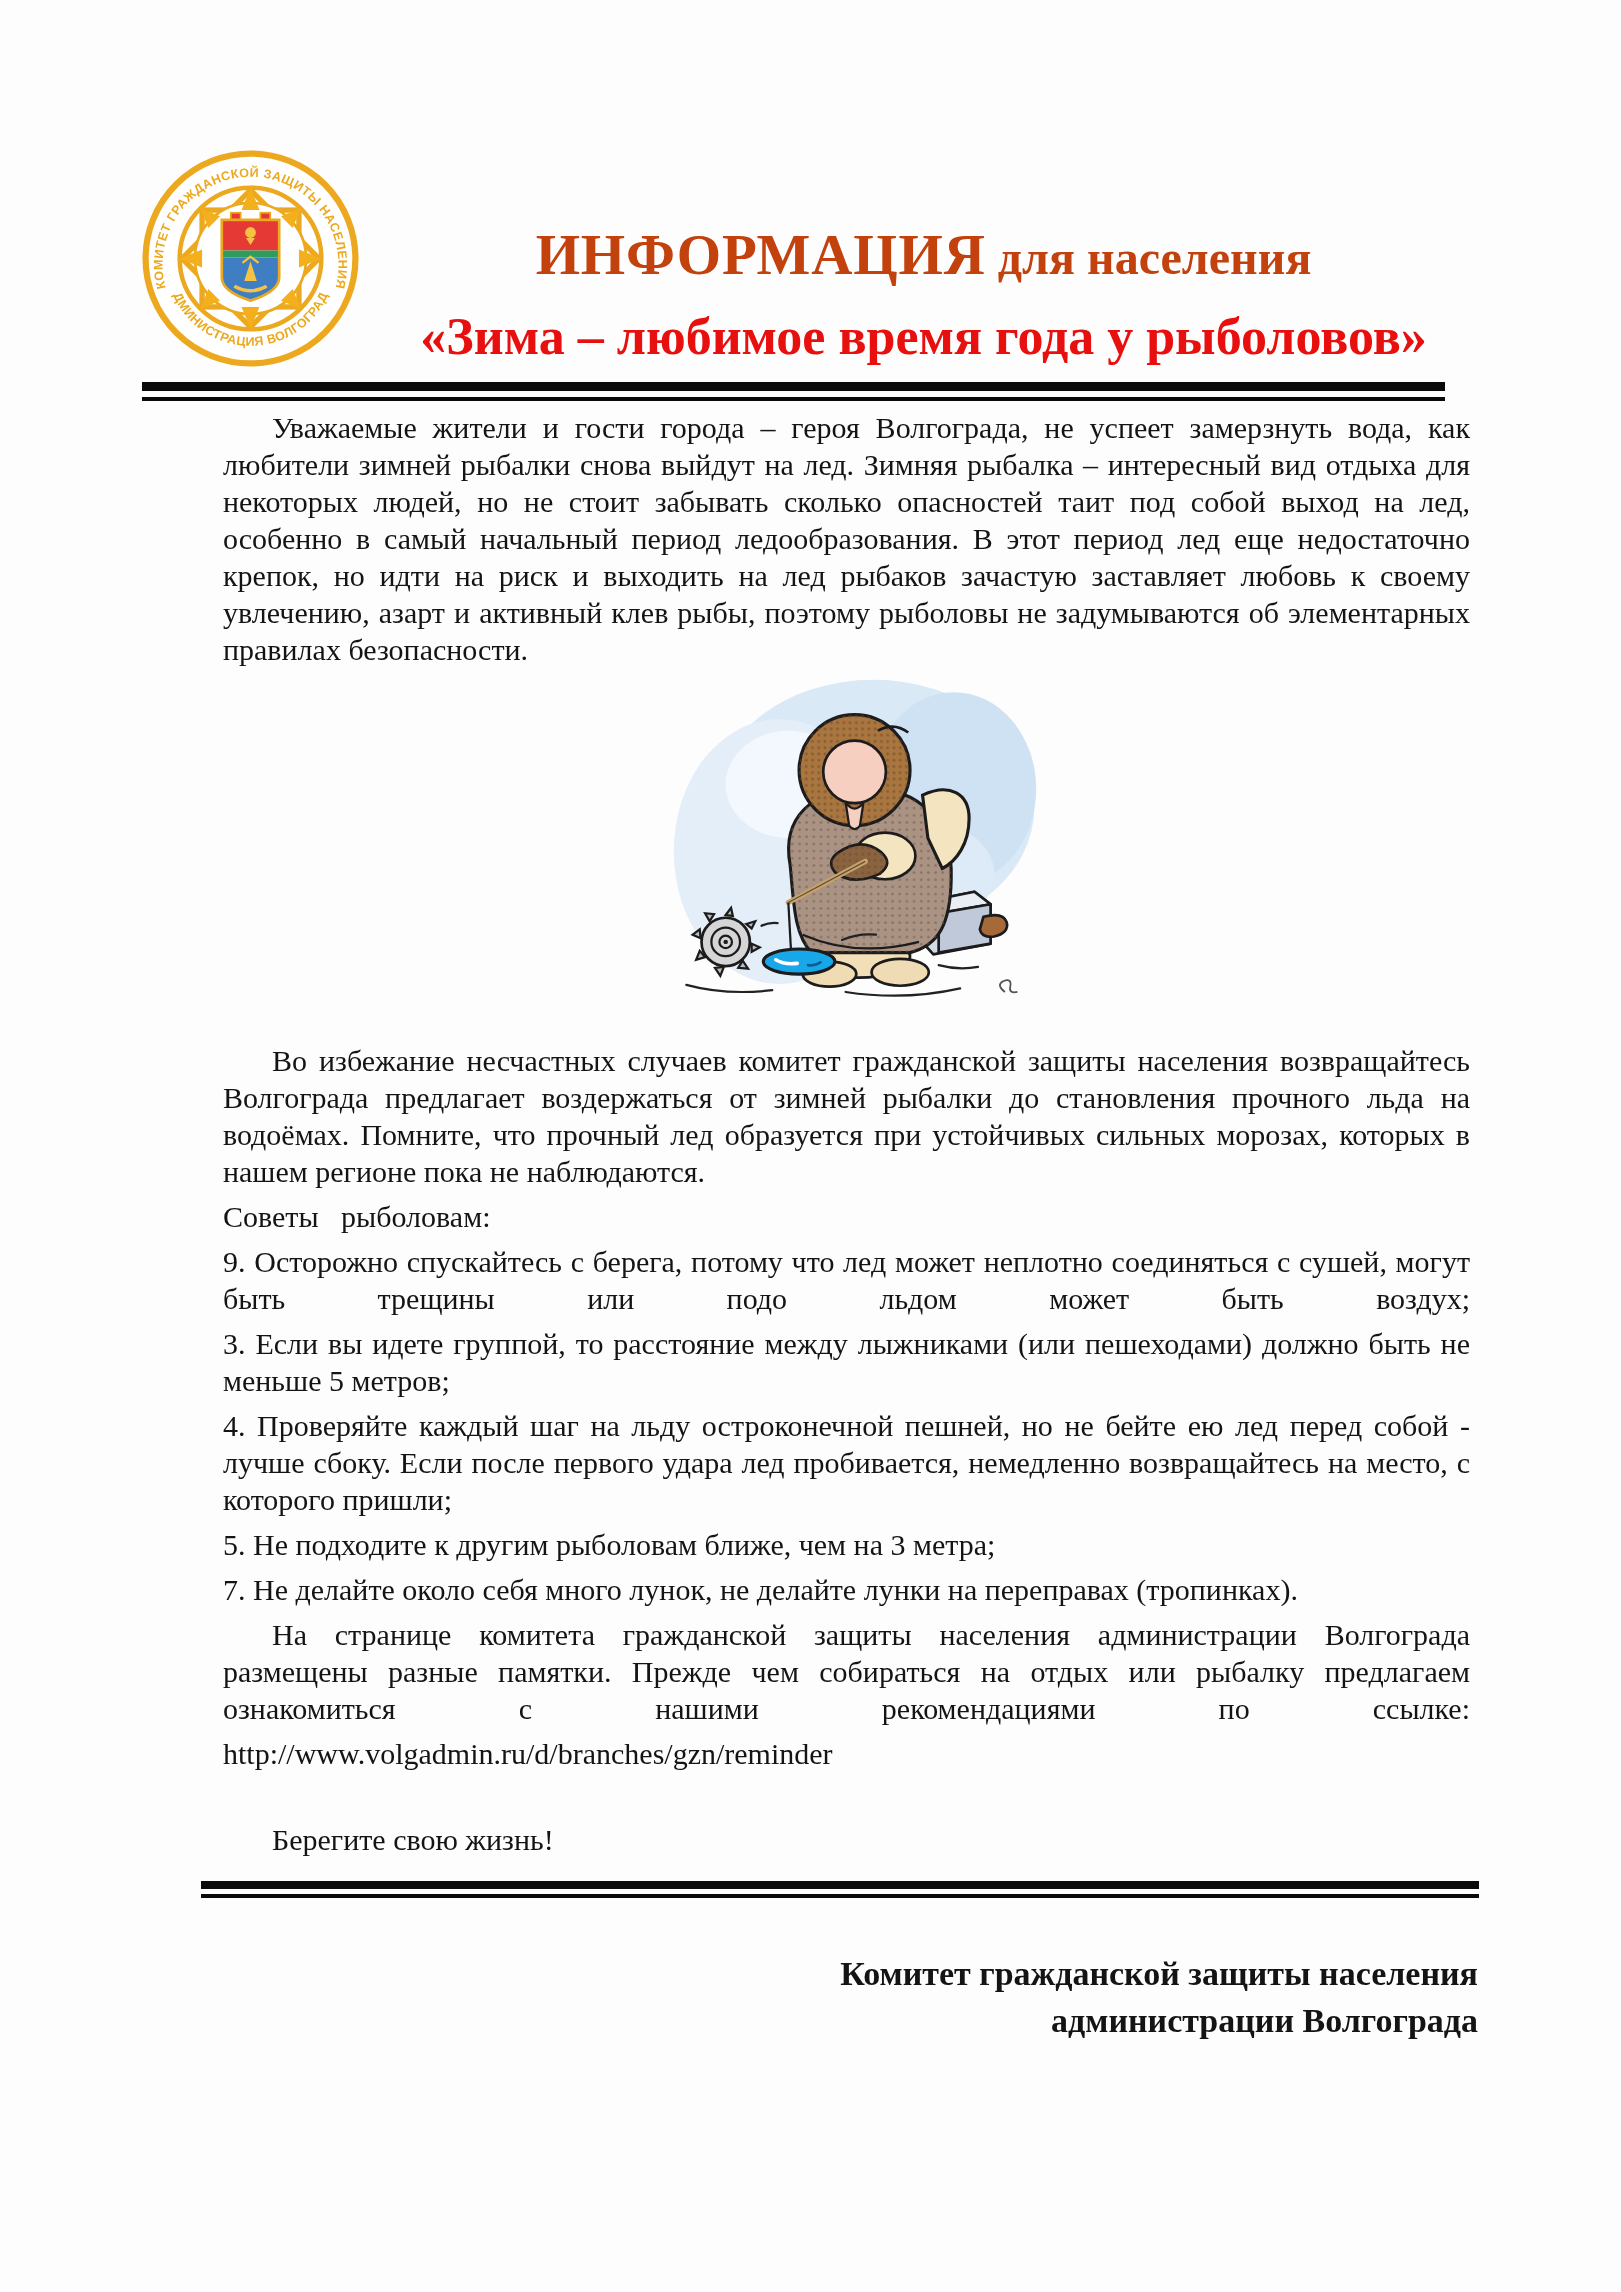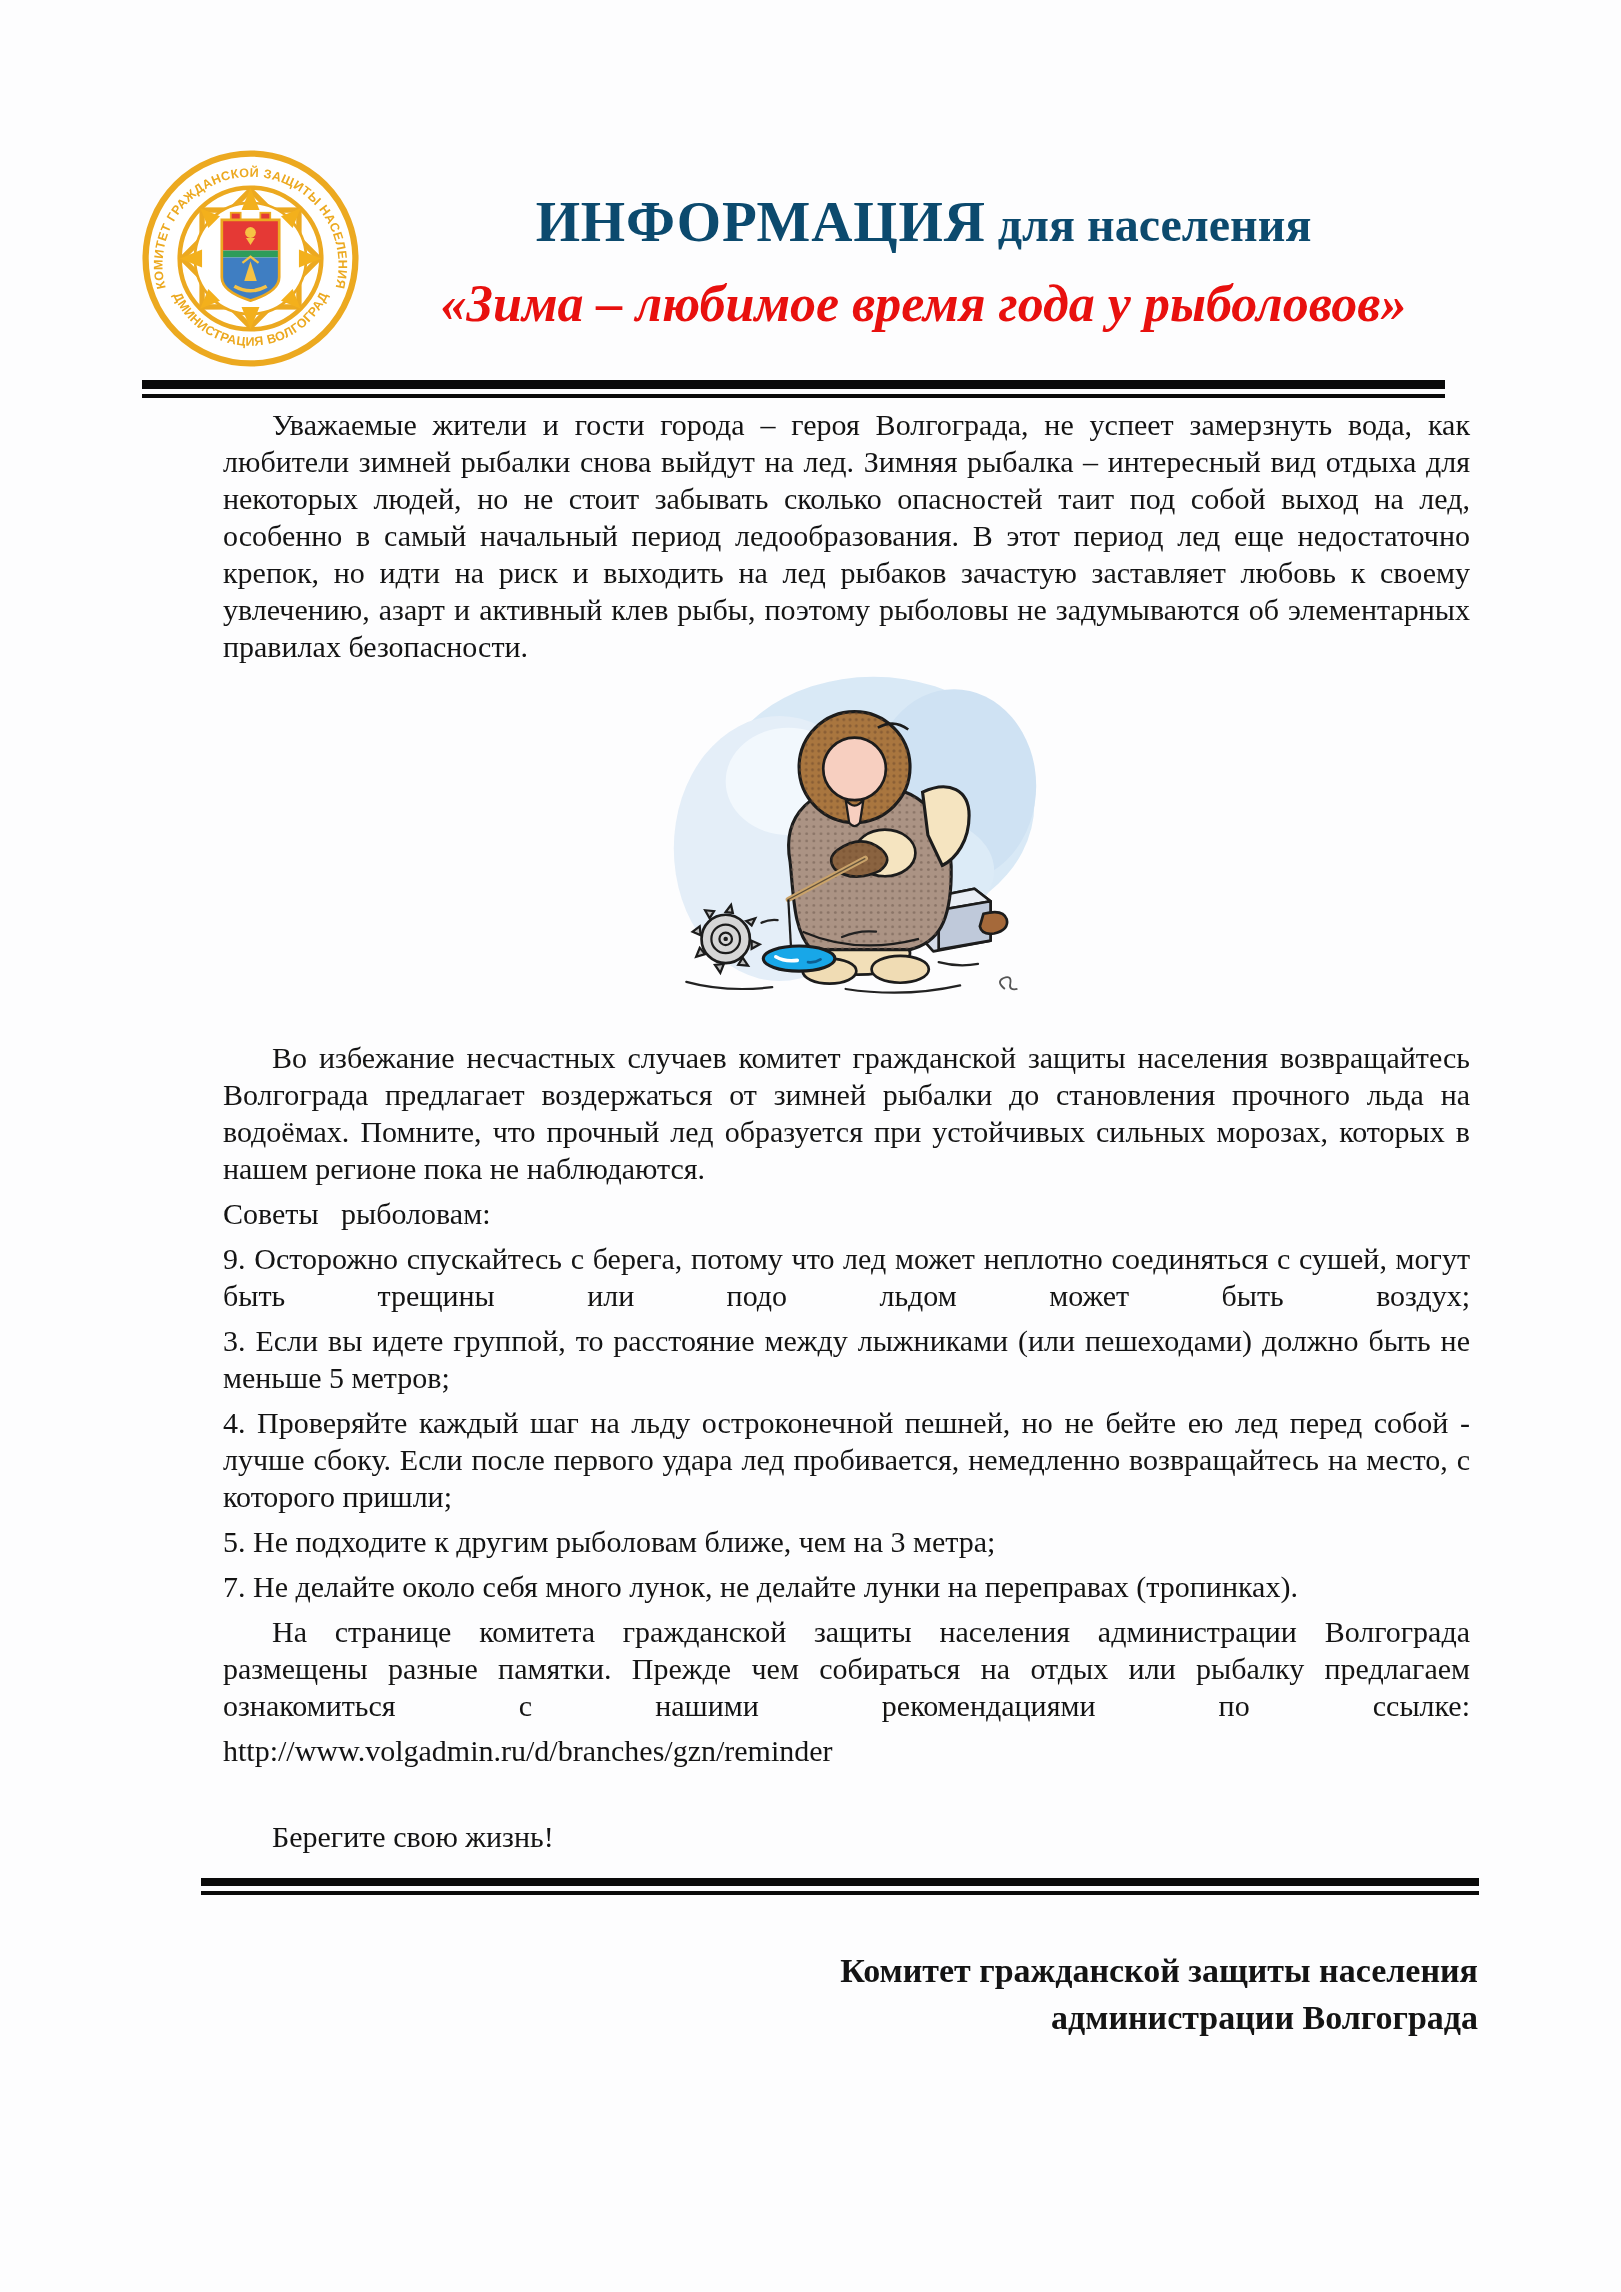--- a/index.html
+++ b/index.html
@@ -9,24 +9,24 @@
     margin:0 auto;
     background:#fdfdfe;
     overflow:hidden;
     font-family:"Liberation Serif","DejaVu Serif",serif;
     color:#141414;
   }
   
   .header{display:flex;align-items:flex-start;padding-top:150px;}
   .logo-wrap{flex:0 0 auto;margin-left:142px;width:217px;height:217px;}
   .titles{flex:1 1 auto;text-align:center;padding-right:134px;margin-top:39px;line-height:66px;}
-  .title-line1{font-weight:bold;color:#0c4a6e;}
+  .title-line1{font-weight:bold;color:#c2410c;margin-top:33px;}
   .title-line1 .t-big{font-size:57px;letter-spacing:0.9px;}
   .title-line1 .t-rest{font-size:48px;}
-  .title-line2{font-weight:bold;color:#e8100e;font-size:52px;margin-top:1.8px;font-style:italic;}
+  .title-line2{font-weight:bold;color:#e8100e;font-size:52px;margin-top:1.8px;}
   
   .rule{height:5.4px;border-top:9.9px solid #0a0a0a;border-bottom:4.5px solid #0a0a0a;}
   .rule-top{margin:12.5px 177px 0 142px;}
   .rule-bottom{margin:23px 143px 0 201px;border-top-width:8px;}
   
   .content{margin:0 144px 0 215px;font-size:30px;line-height:37px;}
   .content p{margin:8px;text-align:justify;}
   p.indent{text-indent:49px;}
   p.jlast{text-align-last:justify;}
   .para1{margin-top:32px;}

